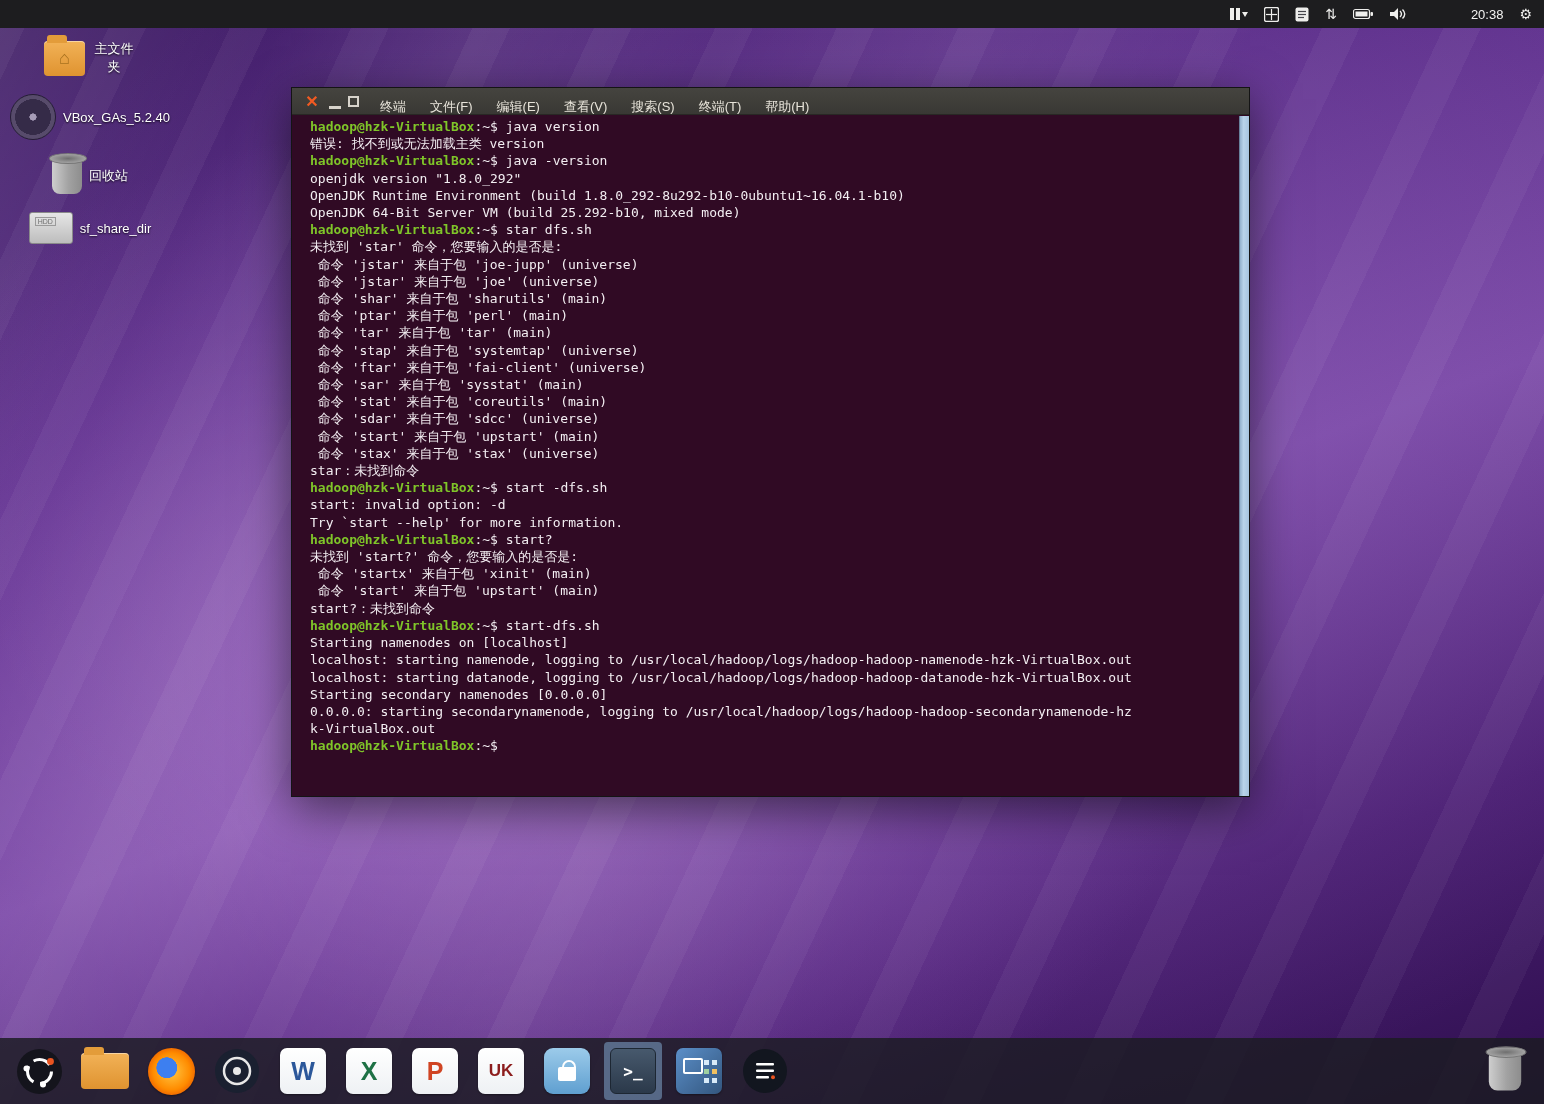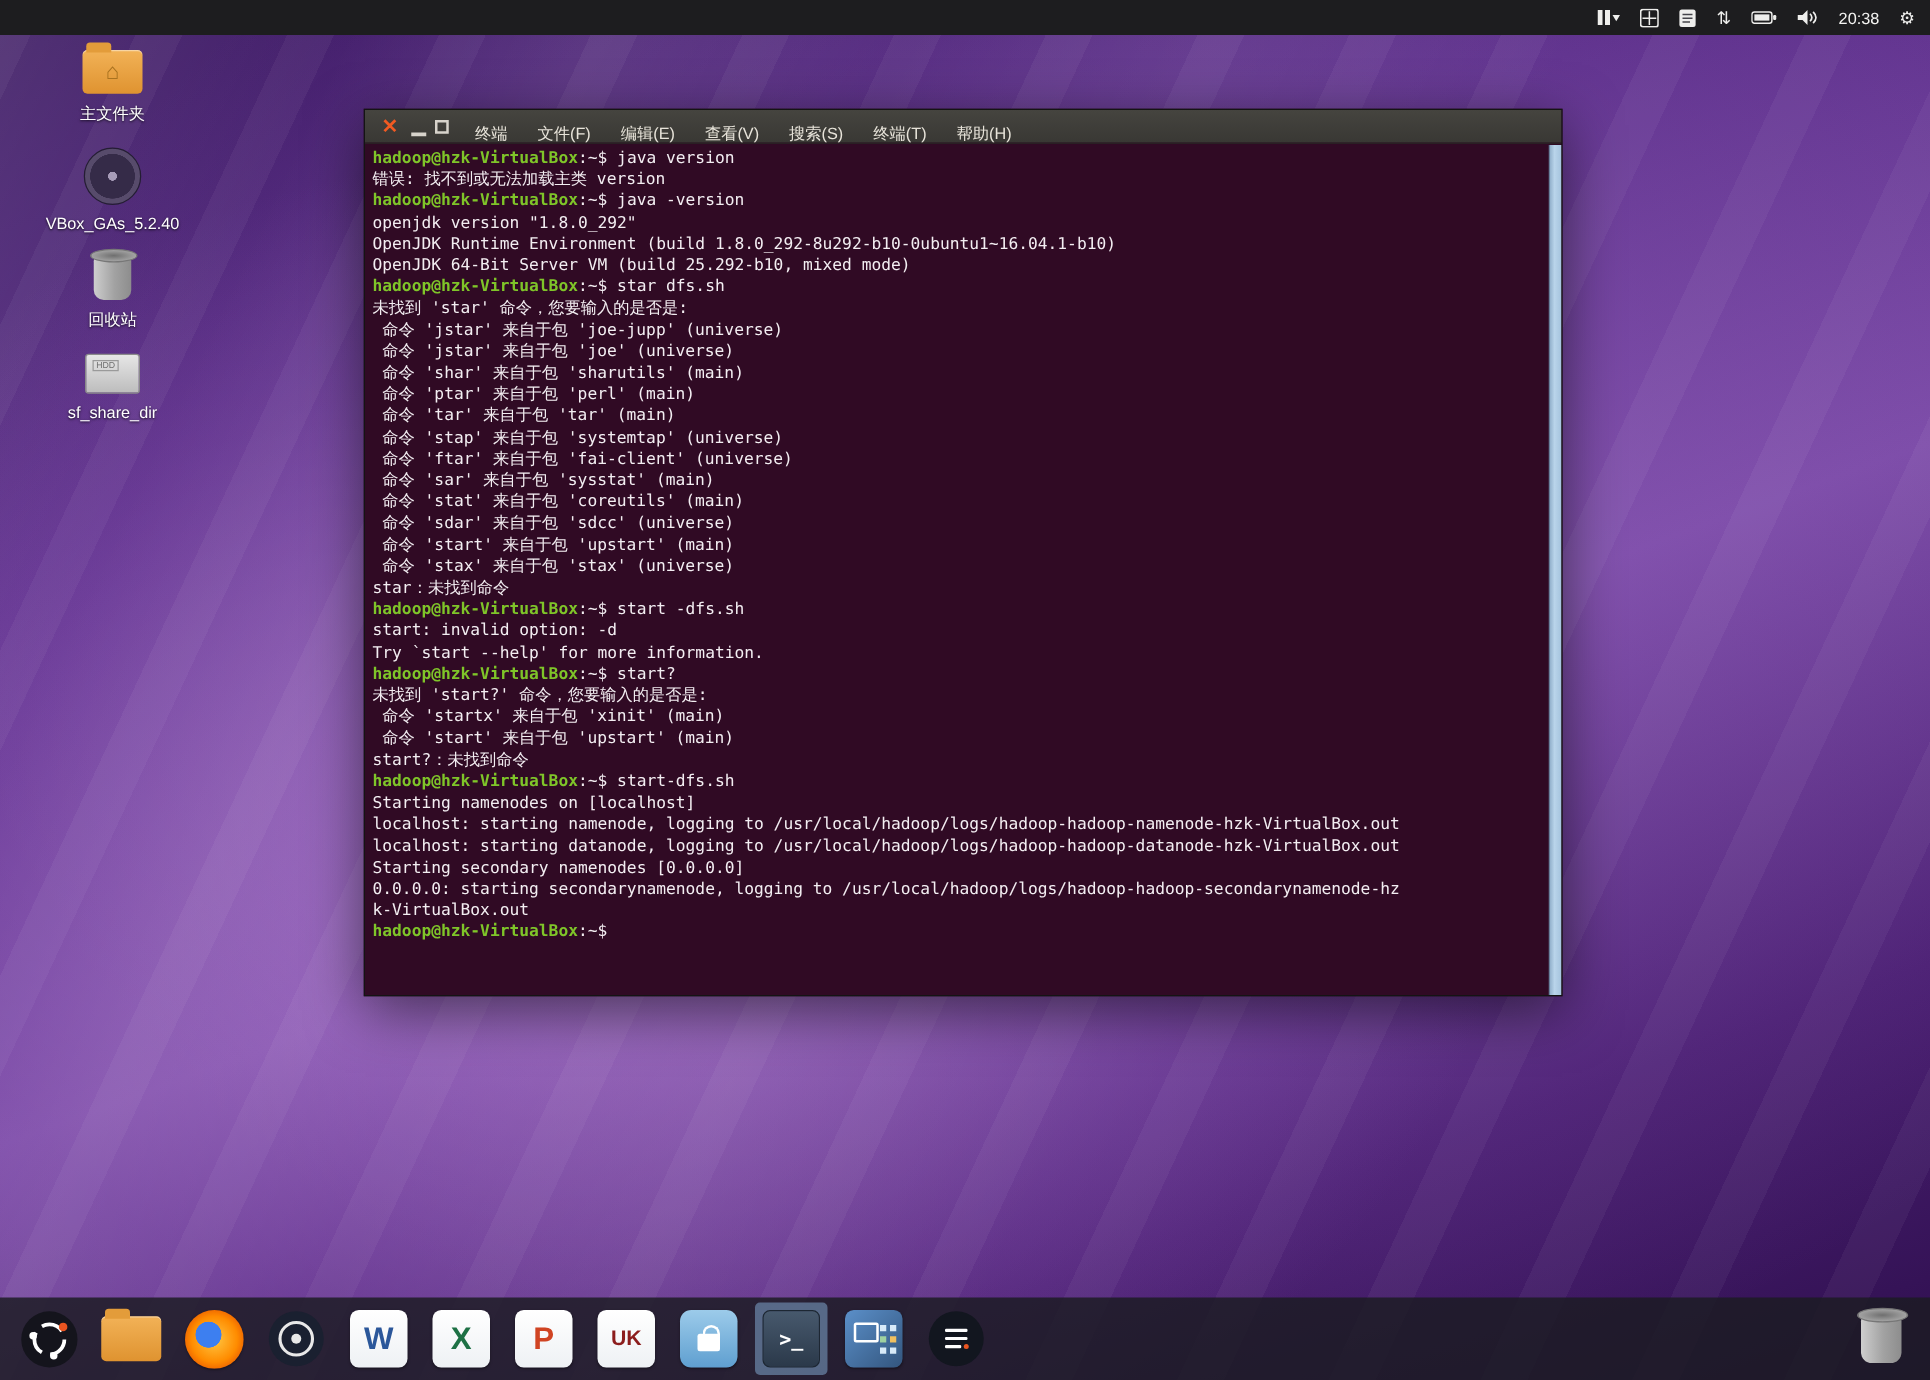--- a/index.html
+++ b/index.html
@@ -21,28 +21,28 @@
 
   
   .topbar {
     position:absolute; top:0; left:0; right:0; height:28px;
     background:#1d1d1f; z-index:20;
     display:flex; align-items:center; justify-content:flex-end;
     gap:16px; padding:0 12px; color:#eeeeec;
   }
   .tray-ic { display:flex; align-items:center; justify-content:center; height:28px; cursor:default; }
   .tray-glyph { font-size:14px; line-height:28px; color:#eeeeec; }
-  .clock { font-size:13px; color:#f4f4f2; }
+  .clock { font-size:13px; color:#f4f4f2;margin-left:48px; }
 
   
   .desktop-icons {
     position:absolute; left:44px; top:40px; width:92px; z-index:3;
     display:flex; flex-direction:column; align-items:center; gap:18px;
   }
-  .dicon { display:flex; flex-direction:column; align-items:center; gap:7px; cursor:default; }
+  .dicon { display:flex; flex-direction:row; align-items:center; gap:7px; cursor:default; }
   .dicon .dlabel { color:#fff; font-size:13px; text-shadow:0 1px 2px rgba(0,0,0,.85); text-align:center; max-width:110px; }
 
   .icon-folder { width:48px; height:35px; position:relative; border-radius:4px;
     background:linear-gradient(#f2b257,#df9330); box-shadow:inset 0 1px 0 rgba(255,255,255,.45); }
   .icon-folder::before { content:""; position:absolute; top:-6px; left:3px; width:20px; height:8px;
     background:#e39c3a; border-radius:3px 3px 0 0; }
   .icon-folder.home::after { content:"⌂"; position:absolute; inset:0; display:flex; align-items:center;
     justify-content:center; color:#a9721f; font-size:18px; }
 
   .icon-disc { width:46px; height:46px; border-radius:50%; border:1px solid #241d33;
@@ -68,21 +68,21 @@
     background:linear-gradient(#45443f,#393834); border-bottom:1px solid #282724;
   }
   .wm-close { color:#f15a22; font-weight:bold; font-size:16px; line-height:27px; width:20px; text-align:center; cursor:pointer; }
   .wm-min { width:12px; height:3px; background:#d7d3cb; margin-top:12px; cursor:pointer; }
   .wm-max { width:11px; height:11px; border:2px solid #d7d3cb; cursor:pointer; }
   .menubar { display:flex; gap:24px; margin-left:14px; }
   .menubar span { font-size:13px; color:#e8e4da; cursor:pointer;margin-top:12px; }
 
   .term-content {
     position:absolute; top:28px; left:0; right:10px; bottom:0;
-    padding:2px 6px; overflow:hidden;
+    padding:2px 18px; overflow:hidden;
     font-family:"DejaVu Sans Mono", monospace; font-size:13px; line-height:17.2px;
     color:#f3eef2; white-space:pre-wrap; word-break:break-all;
   }
   .tline .p { color:#7fc529; font-weight:bold; }
   .term-scrollbar {
     position:absolute; top:28px; right:0; bottom:0; width:10px;
     background:linear-gradient(90deg,#93b1cc,#b9d4ea 40%,#a6c4de);
     border-left:1px solid #68819b; cursor:pointer;
   }
 

